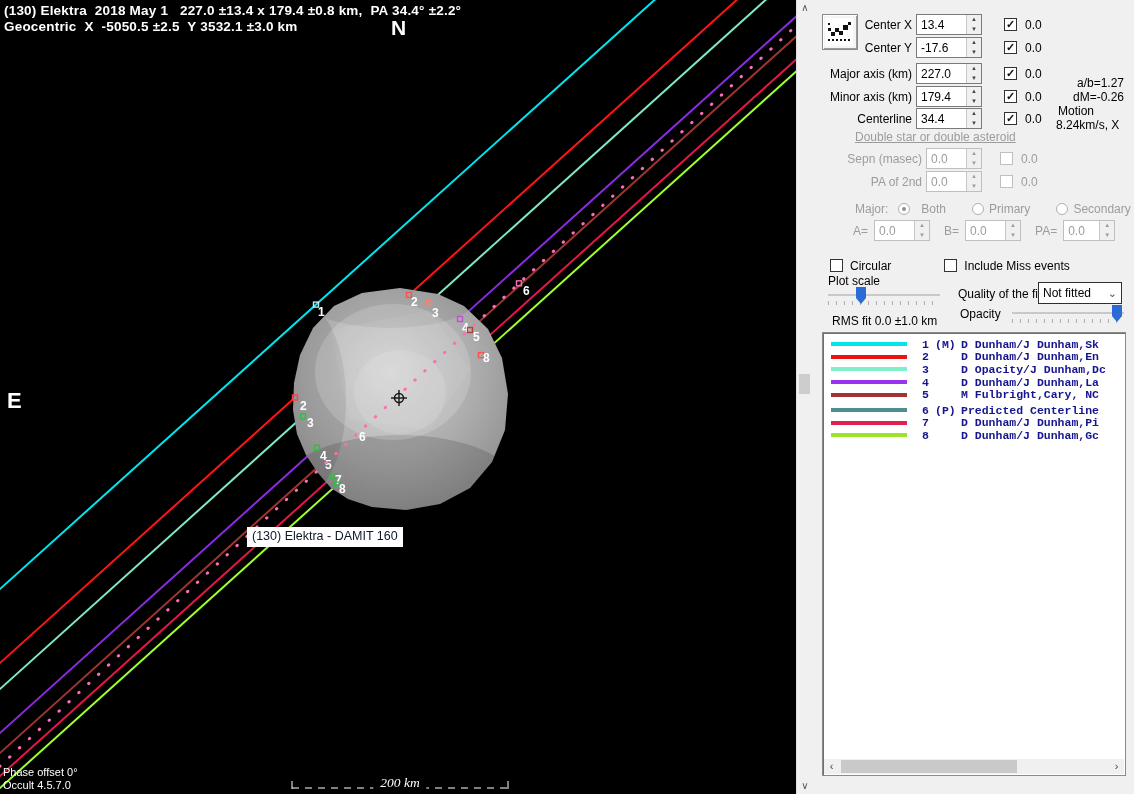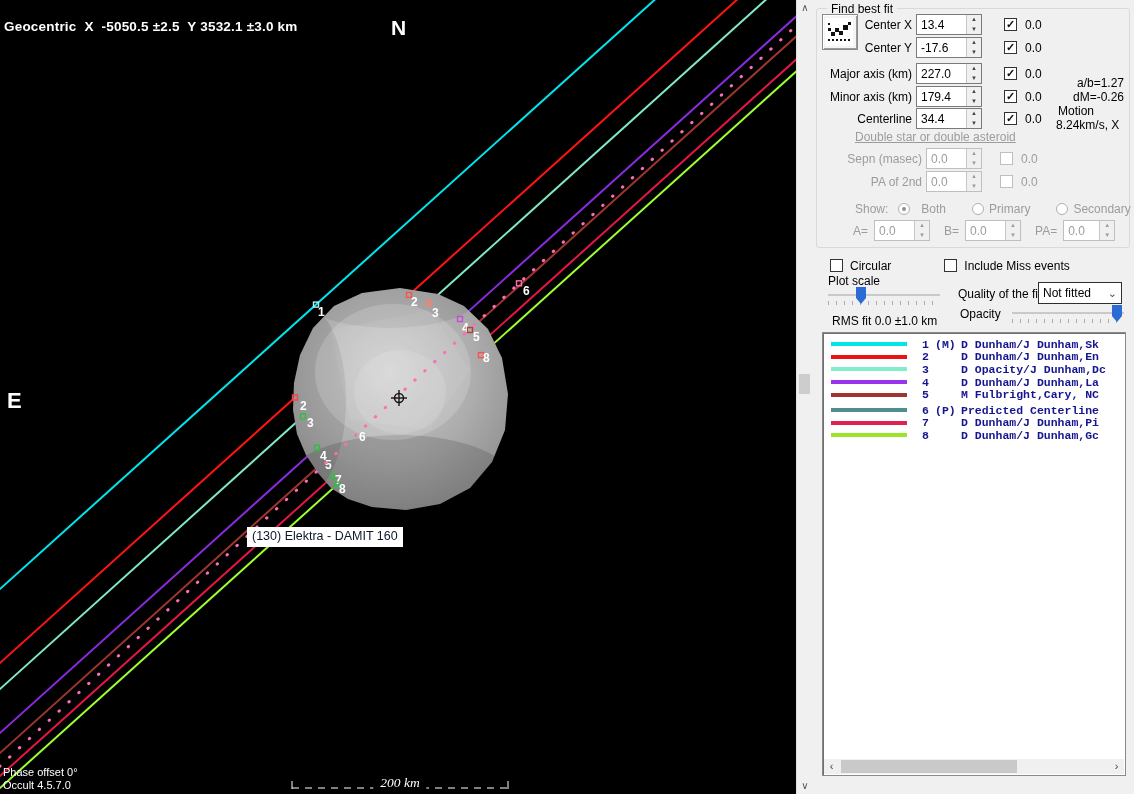--- a/index.html
+++ b/index.html
@@ -156,40 +156,38 @@
         <line x1="399" y1="390" x2="399" y2="406"></line>
       </g>
 
       <g stroke="#fff" stroke-width="1">
         <line x1="292" y1="788" x2="508" y2="788" stroke-dasharray="7 6"></line>
         <line x1="292" y1="781" x2="292" y2="789"></line>
         <line x1="508" y1="781" x2="508" y2="789"></line>
       </g>
     </svg>
 
+    <div id="title1" class="plot-title">(130) Elektra  2018 May 1   227.0 ±13.4 x 179.4 ±0.8 km,  PA 34.4° ±2.2°</div>
     <div id="title2" class="plot-title">Geocentric  X  -5050.5 ±2.5  Y 3532.1 ±3.0 km</div>
     <div id="north-lbl">N</div>
     <div id="east-lbl">E</div>
     <div id="model-tooltip">(130) Elektra - DAMIT 160</div>
     <div id="scalebar-lbl">200 km</div>
     <div id="phase-lbl">Phase offset 0°</div>
     <div id="version-lbl">Occult 4.5.7.0</div>
   </div>
 
   <div id="vscroll">
     <div id="vs-up" class="vs-arrow">∧</div>
     <div id="vs-thumb"></div>
     <div id="vs-down" class="vs-arrow">∨</div>
   </div>
 
   <div id="panel">
 
-    <div class="groupbox">
-      <span class="groupbox-label">Find best fit</span>
-    </div>
 
     <button id="fit-icon-btn">
       <span>
         <svg width="28" height="28" viewBox="0 0 28 28">
           <rect x="0" y="0" width="28" height="28" fill="#fff"></rect>
           <g fill="#111">
             <rect x="3" y="10" width="3" height="3"></rect>
               <rect x="6" y="14" width="4" height="4"></rect>
             <rect x="10" y="10" width="4" height="4"></rect>
               <rect x="14" y="13" width="4" height="4"></rect>
@@ -293,21 +291,21 @@
             <span class="spin-val">0.0</span>
             <span class="spin-btns">
               <span>▲</span>
               <span>▼</span>
             </span>
           </span>
         <span class="cb" style="margin-left:18px"></span>
         <span style="margin-left:8px">0.0</span>
       </div>
       <div class="row" style="left:43px;top:198px;">
-        <span>Show:</span>
+        <span>Major:</span>
         <span class="radio sel" style="margin-left:10px"></span>
         <span style="margin-left:11px">Both</span>
         <span class="radio" style="margin-left:26px"></span>
         <span style="margin-left:5px">Primary</span>
         <span class="radio" style="margin-left:26px"></span>
         <span style="margin-left:5px">Secondary</span>
       </div>
       <div class="row" style="left:41px;top:220px;">
         <span>A=</span>
         <span class="spin" style="margin-left:6px;width:56px">

